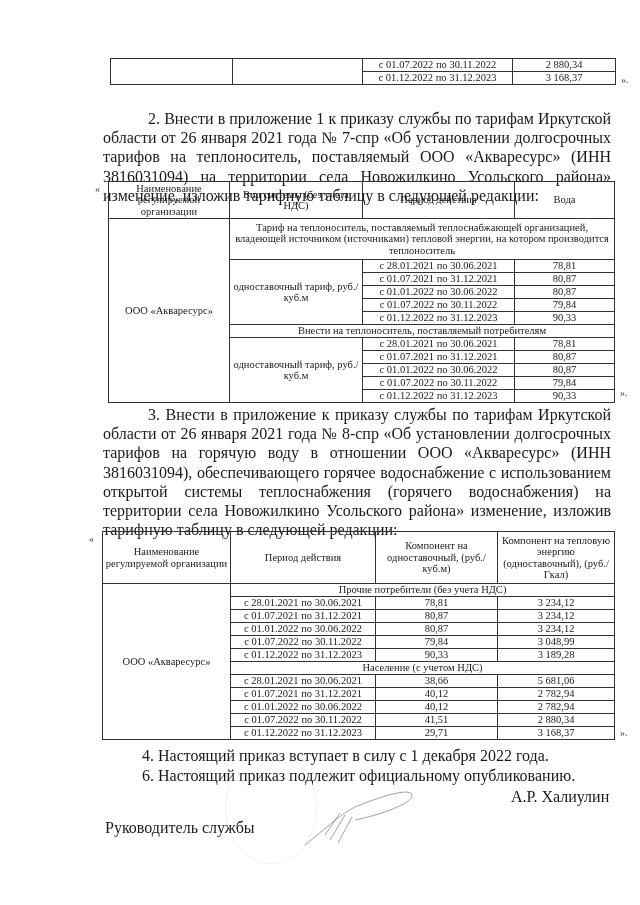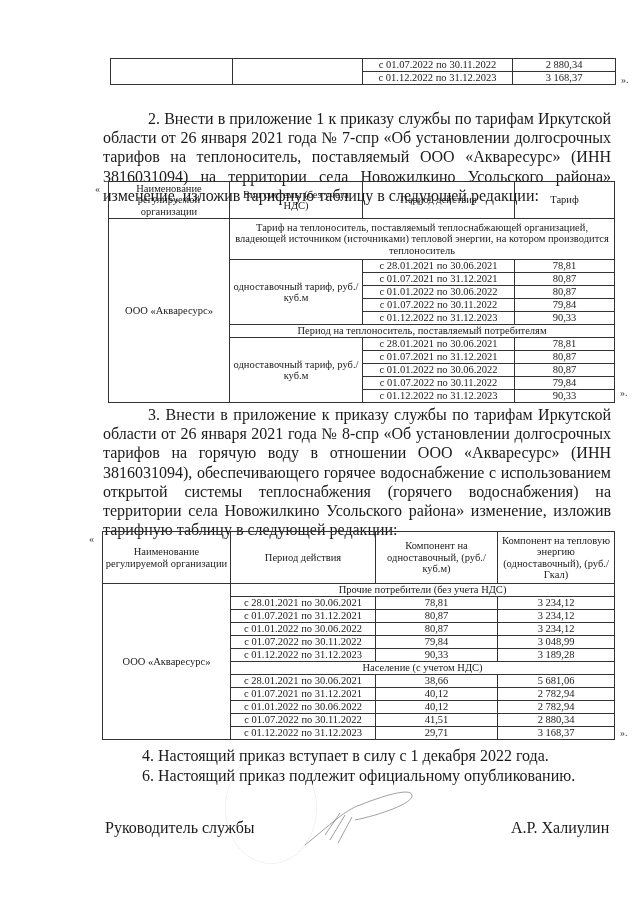--- a/index.html
+++ b/index.html
@@ -54,21 +54,21 @@
       <col style="width:121px">
       <col style="width:133px">
       <col style="width:152px">
       <col style="width:100px">
     </colgroup>
   <tbody>
       <tr style="height:37px">
     <th>Наименование регулируемой организации</th>
     <th>Вид системы (без учета НДС)</th>
     <th>Период действия</th>
-    <th>Тариф</th>
+    <th>Вода</th>
   </tr>
   <tr style="height:41px">
     <td rowspan="13">ООО «Акваресурс»</td>
     <td colspan="3">Тариф на теплоноситель, поставляемый теплоснабжающей организацией, владеющей источником (источниками) тепловой энергии, на котором производится теплоноситель</td>
   </tr>
   <tr style="height:13px">
     <td rowspan="5">одноставочный тариф, руб./куб.м</td>
     <td>с 28.01.2021 по 30.06.2021</td>
     <td>78,81</td>
   </tr>
@@ -82,21 +82,21 @@
   </tr>
   <tr style="height:13px">
     <td>с 01.07.2022 по 30.11.2022</td>
     <td>79,84</td>
   </tr>
   <tr style="height:13px">
     <td>с 01.12.2022 по 31.12.2023</td>
     <td>90,33</td>
   </tr>
   <tr style="height:13px">
-    <td colspan="3">Период на теплоноситель, поставляемый потребителям</td>
+    <td colspan="3">Внести на теплоноситель, поставляемый потребителям</td>
   </tr>
   <tr style="height:13px">
     <td rowspan="5">одноставочный тариф, руб./куб.м</td>
     <td>с 28.01.2021 по 30.06.2021</td>
     <td>78,81</td>
   </tr>
   <tr style="height:13px">
     <td>с 01.07.2021 по 31.12.2021</td>
     <td>80,87</td>
   </tr>
@@ -199,13 +199,13 @@
 
 <div class="line" style="left:142px; top:746px;">4. Настоящий приказ вступает в силу с 1 декабря 2022 года.</div>
 <div class="line" style="left:142px; top:766px;">6. Настоящий приказ подлежит официальному опубликованию.</div>
 
 <div class="stamp"></div>
 <svg class="abs" style="left:300px; top:785px;" width="120" height="65" viewBox="0 0 120 65">
   <path d="M5 60 C 30 40, 45 25, 60 20 C 80 12, 110 2, 112 10 C 114 18, 80 30, 55 35 M30 55 L45 30 M38 58 L52 32 M25 50 L40 28" fill="none" stroke="#888" stroke-width="0.8"></path>
 </svg>
 
 <div class="line" style="left:105px; top:818px;font-family:Liberation Serif, serif;">Руководитель службы</div>
-<div class="line" style="left:511px; top:818px;">А.Р. Халиулин</div>
+<div class="line" style="left:511px; top:787px;">А.Р. Халиулин</div>
 
 </body></html>

